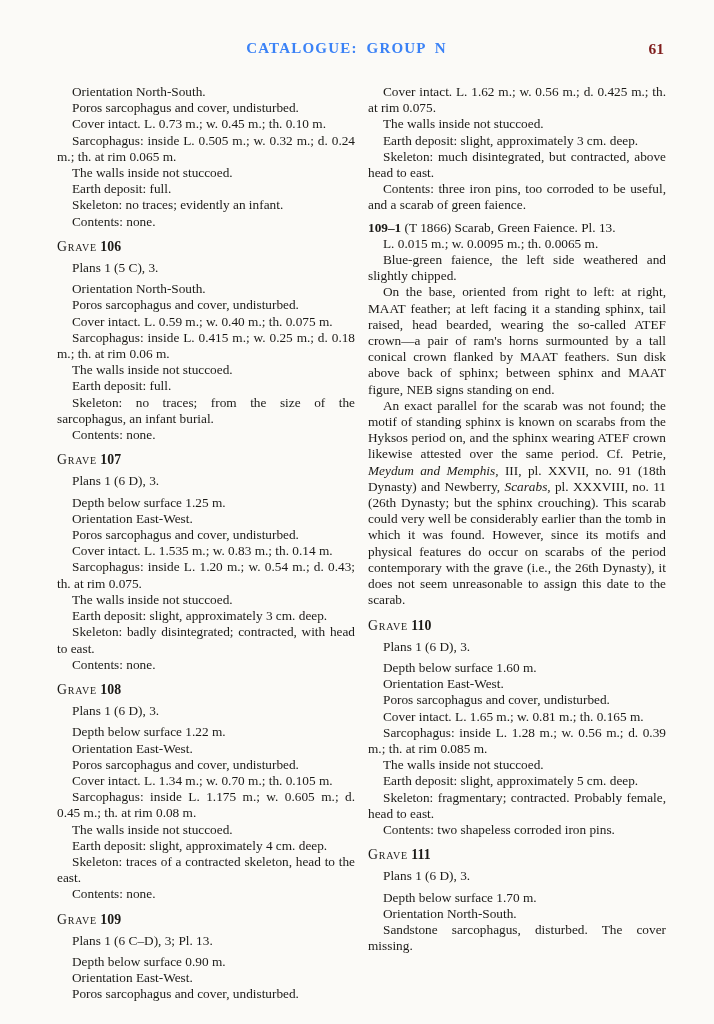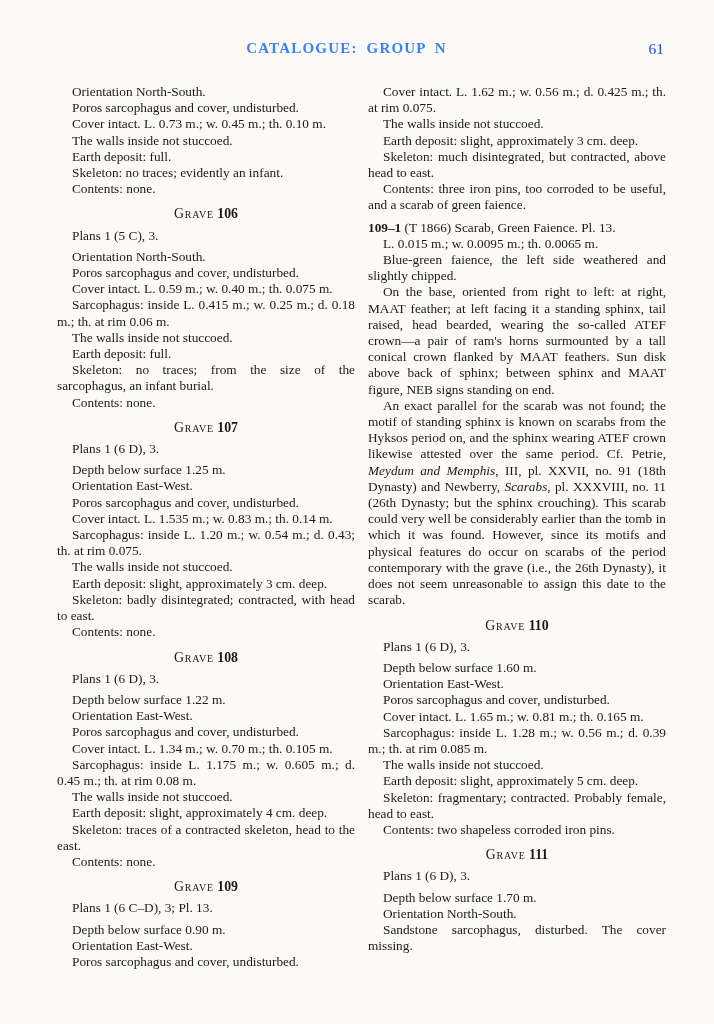--- a/index.html
+++ b/index.html
@@ -28,44 +28,44 @@
     text-align:center;
     font-weight:bold;
     font-size:15px;
     letter-spacing:1.2px;
     word-spacing:4px;
     color:#3b82f6;
   }
   .pagehead .pagenum{
     position:absolute;
     right:2px;top:0;
-    font-weight:normal;
+    font-weight:bold;
     font-size:15.5px;
-    color:#1d4ed8;
+    color:#7f1d1d;
   }
   .columns{
     display:flex;
     gap:13px;
   }
   .col{
     width:298px;
     font-size:13.3px;
     line-height:16.2px;
     text-align:justify;
     hyphens:auto;
     margin-top:6px;
     -webkit-hyphens:auto;
   }
   .col p{margin:0;text-indent:15px;}
   .col p.plans{margin-bottom:5px;}
   .col p.entry{text-indent:0;margin-top:6px;}
   .grave-heading{
     margin:9px 0 5px 0;
     font-size:13.8px;
-    text-align:center;
+    text-align:left;
   }
   .grave-heading .sc{
     font-variant:small-caps;
     letter-spacing:0.8px;
   }
   .grave-heading .num{
     font-weight:bold;
   }
 </style>
 </head>
@@ -74,20 +74,21 @@
 <div class="page">
   <div class="pagehead">
     <div class="title">CATALOGUE: GROUP N</div>
     <div class="pagenum">61</div>
   </div>
   <div class="columns">
     <div class="col">
         <p class="para">Orientation North-South.</p>
         <p class="para">Poros sarcophagus and cover, undisturbed.</p>
         <p class="para">Cover intact. L. 0.73 m.; w. 0.45 m.; th. 0.10 m.</p>
+        <p class="para">Sarcophagus: inside L. 0.505 m.; w. 0.32 m.; d. 0.24 m.; th. at rim 0.065 m.</p>
         <p class="para">The walls inside not stuccoed.</p>
         <p class="para">Earth deposit: full.</p>
         <p class="para">Skeleton: no traces; evidently an infant.</p>
         <p class="para">Contents: none.</p>
         <div class="grave-heading"><span class="sc">Grave</span><span class="num">&nbsp;106</span></div>
         <p class="plans">Plans 1 (5 C), 3.</p>
         <p class="para">Orientation North-South.</p>
         <p class="para">Poros sarcophagus and cover, undisturbed.</p>
         <p class="para">Cover intact. L. 0.59 m.; w. 0.40 m.; th. 0.075 m.</p>
         <p class="para">Sarcophagus: inside L. 0.415 m.; w. 0.25 m.; d. 0.18 m.; th. at rim 0.06 m.</p>

